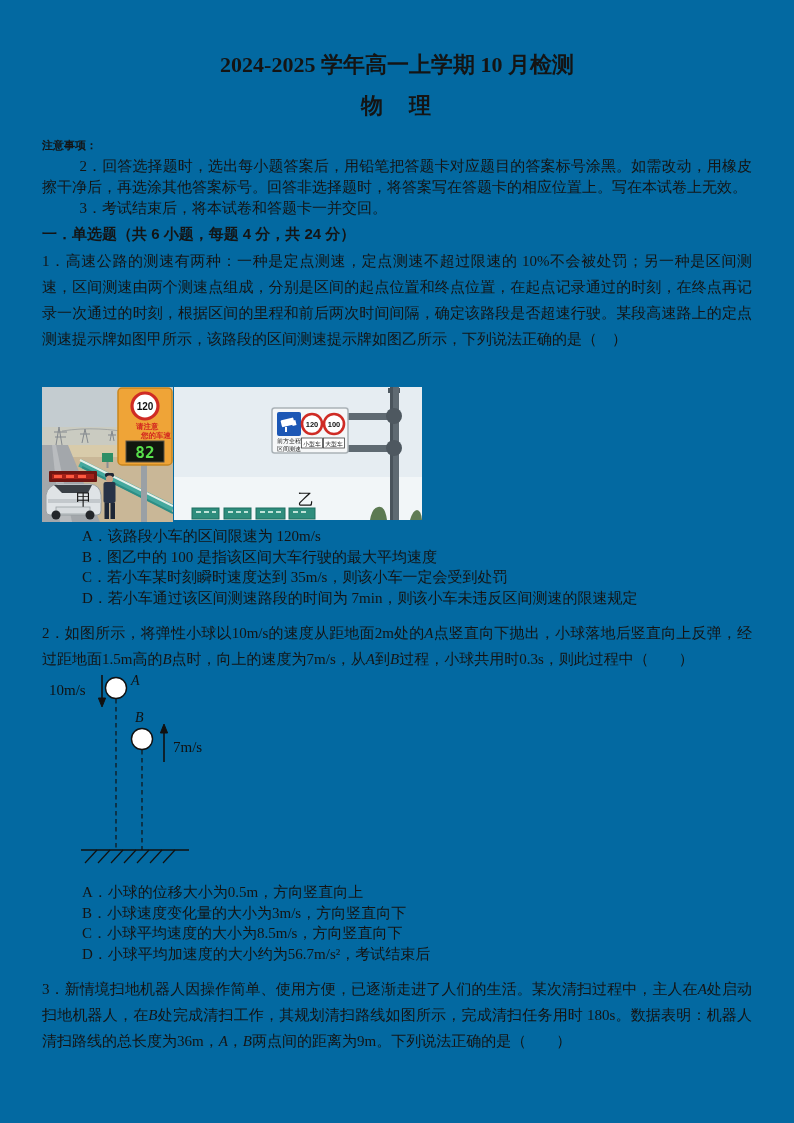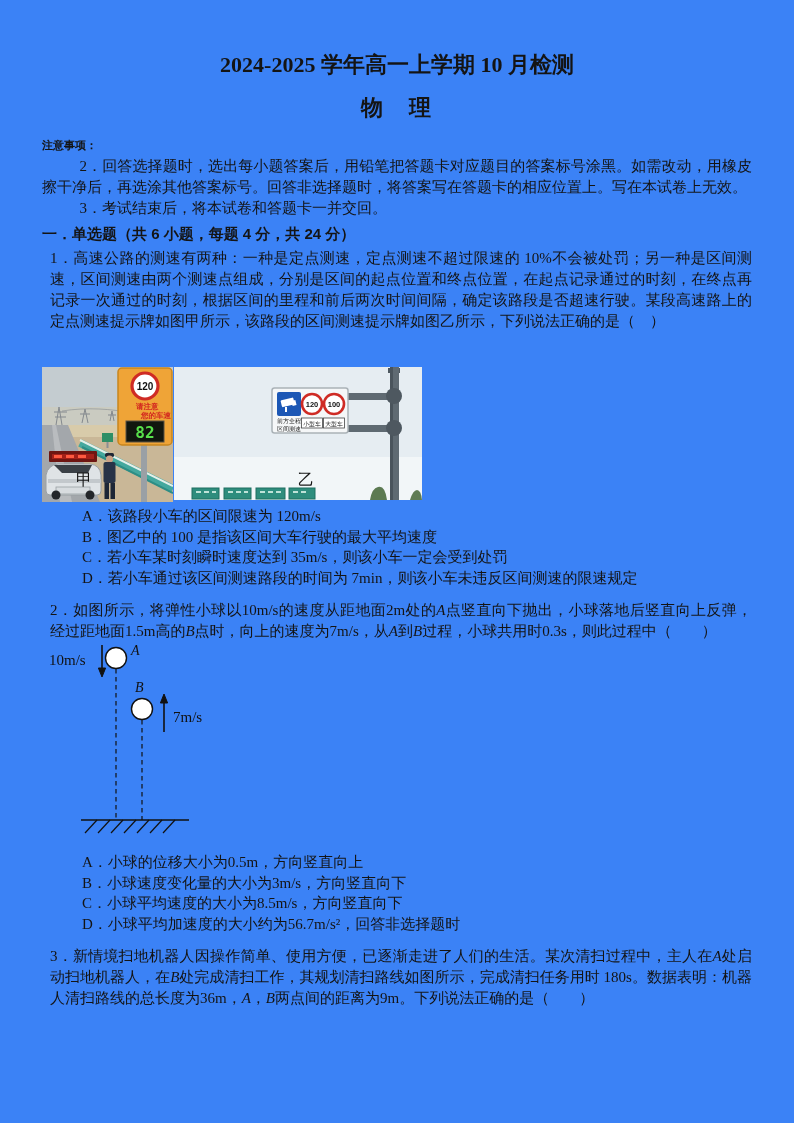--- a/index.html
+++ b/index.html
@@ -1,37 +1,37 @@
 <!DOCTYPE html>
 <html><head>
 <meta charset="utf-8">
 <style>
   html,body{margin:0;padding:0;background:#e9e9e9;}
   .page{
-    width:794px;height:1123px;margin:0 auto;background:#3b82f6;
+    width:794px;height:1123px;margin:0 auto;background:#0369a1;
     box-sizing:border-box;padding:50px 42px 0 42px;
     font-family:"Liberation Serif","DejaVu Serif",serif;
     color:#141414;font-size:15px;line-height:21px;
     position:relative;overflow:hidden;
   }
   .exam-title{
     text-align:center;font-weight:bold;font-size:22px;line-height:30px;
     margin:0 0 14px 0;
   }
   .subject-title{
     text-align:center;font-weight:bold;font-size:22px;line-height:28px;
-    margin:0 0 12px 0;letter-spacing:2px;
+    margin:0 0 12px 0;letter-spacing:2px;font-family:Liberation Mono, monospace;
   }
   .notice-heading{font-weight:bold;font-size:11px;line-height:22px;}
   .notice-item{margin:0;text-indent:2.5em;text-align:justify;line-height:21px;}
   .section-heading{
     font-family:"Liberation Sans","DejaVu Sans",sans-serif;
     font-weight:bold;font-size:15px;line-height:24px;margin-top:3px;
   }
-  .stem{margin:2px 0 0 8px;text-align:justify;line-height:21px;}
+  .stem{margin:2px 0 0 0;text-align:justify;line-height:26px;}
   .stem i,.rich i{font-style:italic;font-family:"Liberation Serif",serif;}
   .options{margin:12px;}
   .option{padding-left:28px;line-height:20.5px;}
   
   .fig-row{position:relative;height:158px;margin:4px 0 2px 0;}
   .photo{position:absolute;top:12px;overflow:hidden;margin-top:19px;}
   .photo-jia{left:0;width:131px;height:135px;}
   .photo-yi{left:132px;width:248px;height:133px;}
   .fig-label{position:absolute;top:134px;font-size:16px;line-height:20px;}
   .fig-label-jia{left:34px;}
@@ -235,18 +235,18 @@
         <line x1="103" y1="189" x2="115" y2="176" stroke-width="1.2"></line>
         <line x1="116" y1="189" x2="128" y2="176" stroke-width="1.2"></line>
       </g>
     </svg>
   </div>
 
   <div class="options">
     <div class="option">A．小球的位移大小为0.5m，方向竖直向上</div>
     <div class="option">B．小球速度变化量的大小为3m/s，方向竖直向下</div>
     <div class="option">C．小球平均速度的大小为8.5m/s，方向竖直向下</div>
-    <div class="option">D．小球平均加速度的大小约为56.7m/s²，回答非选择题时</div>
+    <div class="option">D．小球平均加速度的大小约为56.7m/s²，考试结束后</div>
   </div>
 
   <p class="stem rich">3．新情境扫地机器人因操作简单、使用方便，已逐渐走进了人们的生活。某次清扫过程中，主人在<i>A</i>处启动扫地机器人，在<i>B</i>处完成清扫工作，其规划清扫路线如图所示，完成清扫任务用时 180s。数据表明：机器人清扫路线的总长度为36m，<i>A</i>，<i>B</i>两点间的距离为9m。下列说法正确的是（　　）</p>
 
 </div>
 
 </body></html>

